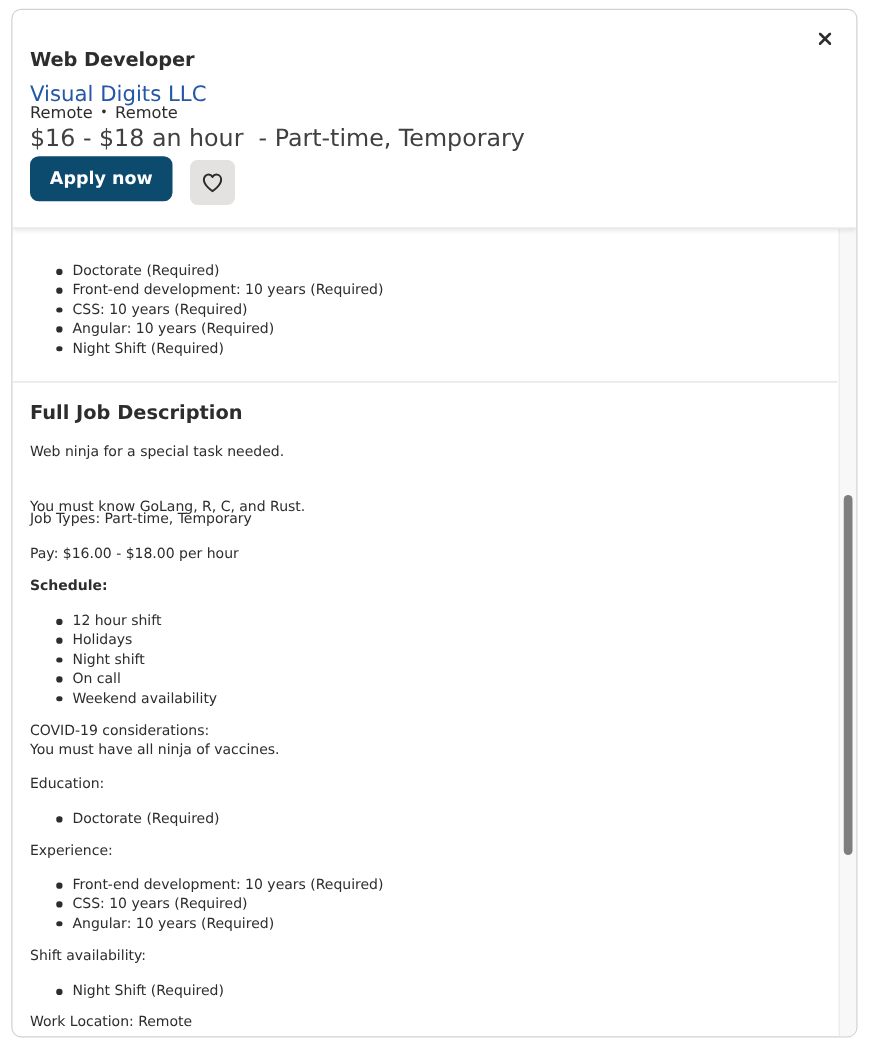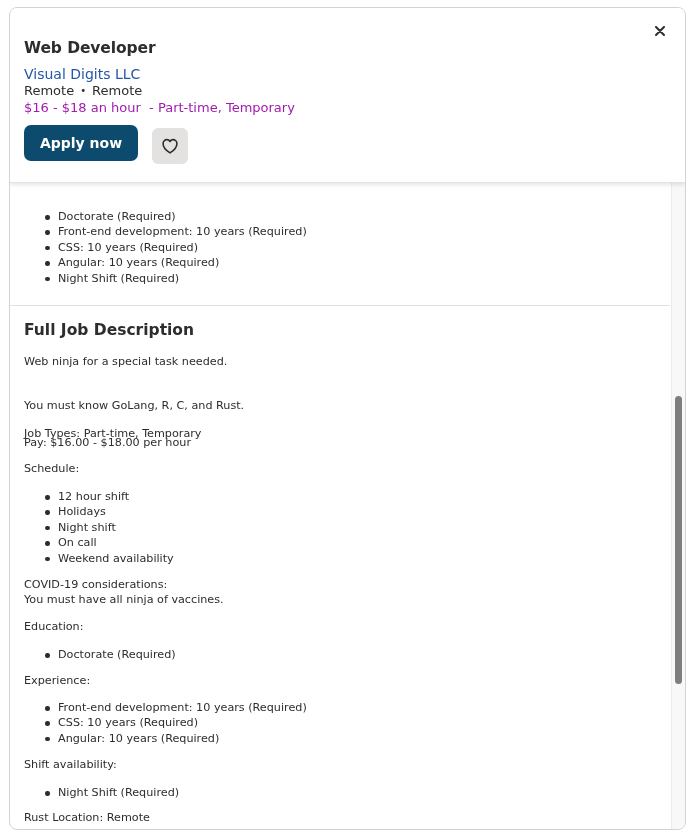--- a/index.html
+++ b/index.html
@@ -38,36 +38,36 @@
       position: absolute;
       left: 14px; top: 31px;
       font-size: 15.5px;
       font-weight: bold;
       color: #2d2d2d;
       letter-spacing: -0.1px;
     }
     .company {
       position: absolute;
       left: 14px; top: 58px;
-      font-size: 14px;
+      font-size: 17px;
       color: #2557a7;
       text-decoration: none;
     }
     .location {
       position: absolute;
       left: 14px; top: 75px;
       font-size: 13px;
       color: #2d2d2d;
     }
     .location .dot { margin: 0 6px; font-size: 10px; position: relative; top: -1px; }
     .salary {
       position: absolute;
       left: 14px; top: 92px;
-      font-size: 13px;
-      color: #a21caf;
+      font-size: 19px;
+      color: #404040;
     }
     .apply-btn {
       position: absolute;
       left: 14px; top: 117px;
       width: 114px; height: 36px;
       background: #0c4a6e;
       border-radius: 7px;
       border: none;
       color: #fff;
       font-size: 14px;
@@ -171,23 +171,23 @@
         <li>Angular: 10 years (Required)</li>
         <li>Night Shift (Required)</li>
       </ul>
 
       <div class="divider" style="top:297px;"></div>
 
       <div class="section-heading" style="top:313px;">Full Job Description</div>
 
       <div class="txt" style="top:347px;">Web ninja for a special task needed.</div>
       <div class="txt" style="top:374px;margin-top:17px;">You must know GoLang, R, C, and Rust.</div>
-      <div class="txt" style="top:419px;">Job Types: Part-time, Temporary</div>
+      <div class="txt" style="top:400px;">Job Types: Part-time, Temporary</div>
       <div class="txt" style="top:428px;">Pay: $16.00 - $18.00 per hour</div>
-      <div class="txt" style="top:454px;">Schedule:</div>
+      <div class="txt" style="top:454px;font-weight:bold;">Schedule:</div>
 
       <ul class="blist" style="top:481px;">
         <li>12 hour shift</li>
         <li>Holidays</li>
         <li>Night shift</li>
         <li>On call</li>
         <li>Weekend availability</li>
       </ul>
 
       <div class="txt" style="top:570px;">COVID-19 considerations:</div>
@@ -203,21 +203,21 @@
         <li>Front-end development: 10 years (Required)</li>
         <li>CSS: 10 years (Required)</li>
         <li>Angular: 10 years (Required)</li>
       </ul>
 
       <div class="txt" style="top:750px;">Shift availability:</div>
       <ul class="blist" style="top:777px;">
         <li>Night Shift (Required)</li>
       </ul>
 
-      <div class="txt" style="top:803px;">Rust Location: Remote</div>
+      <div class="txt" style="top:803px;">Work Location: Remote</div>
     </div>
   </div>
 
   <div class="header">
     <div class="close-btn">
       <svg width="10" height="10" viewBox="0 0 10 10">
         <path d="M1 1 L9 9 M9 1 L1 9" stroke="#2d2d2d" stroke-width="2" stroke-linecap="round"></path>
       </svg>
     </div>
 

